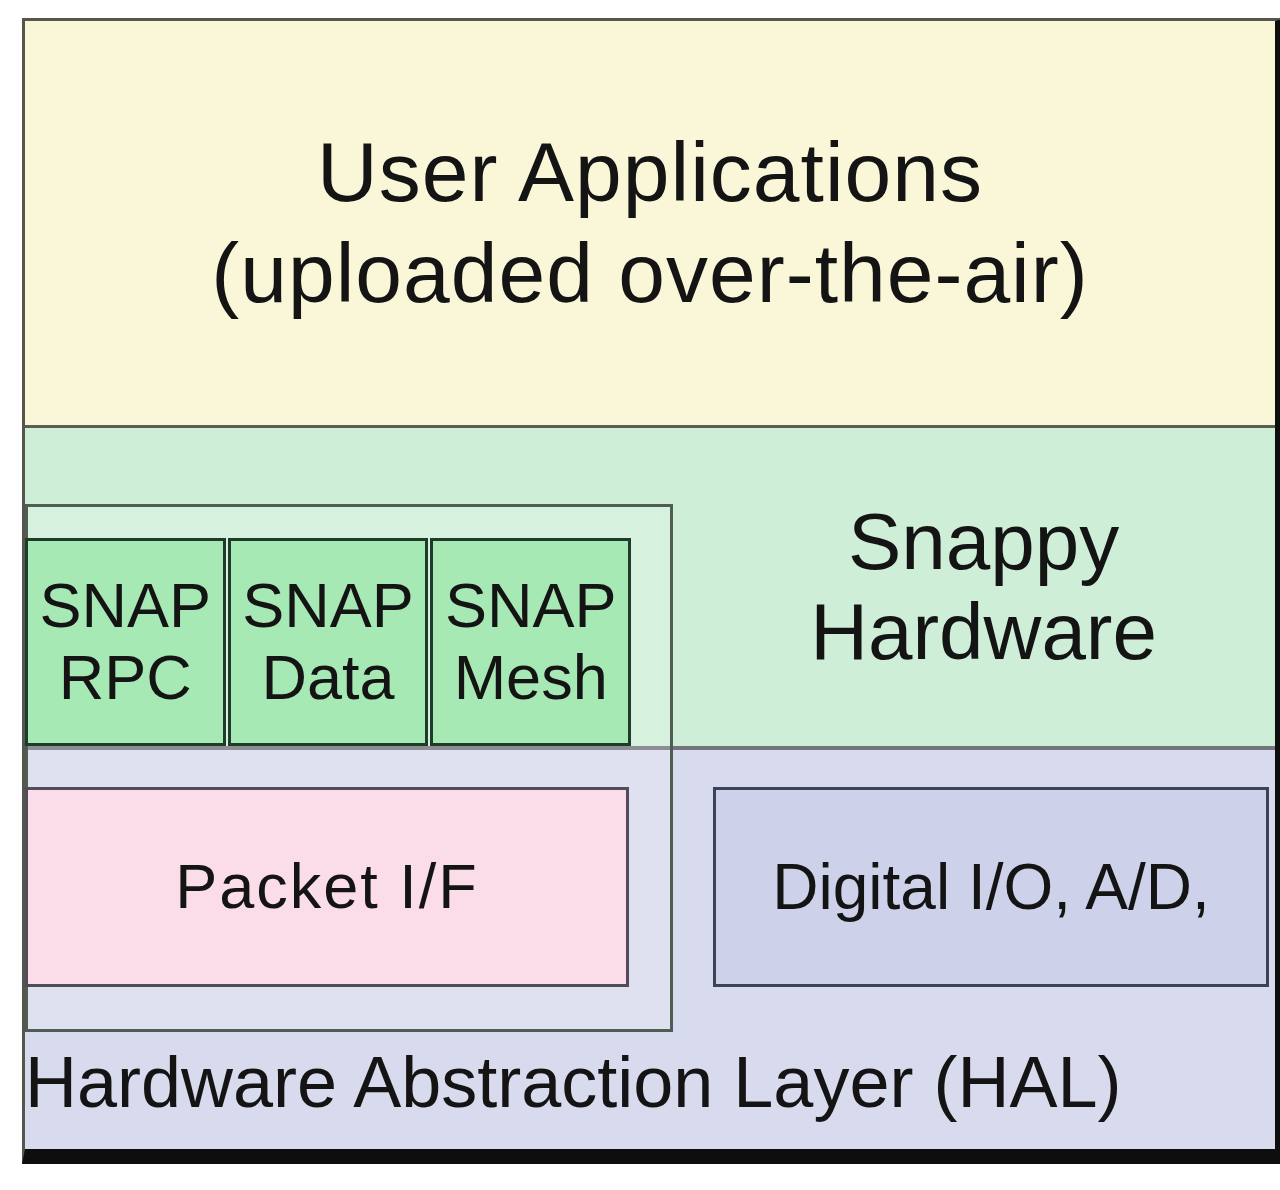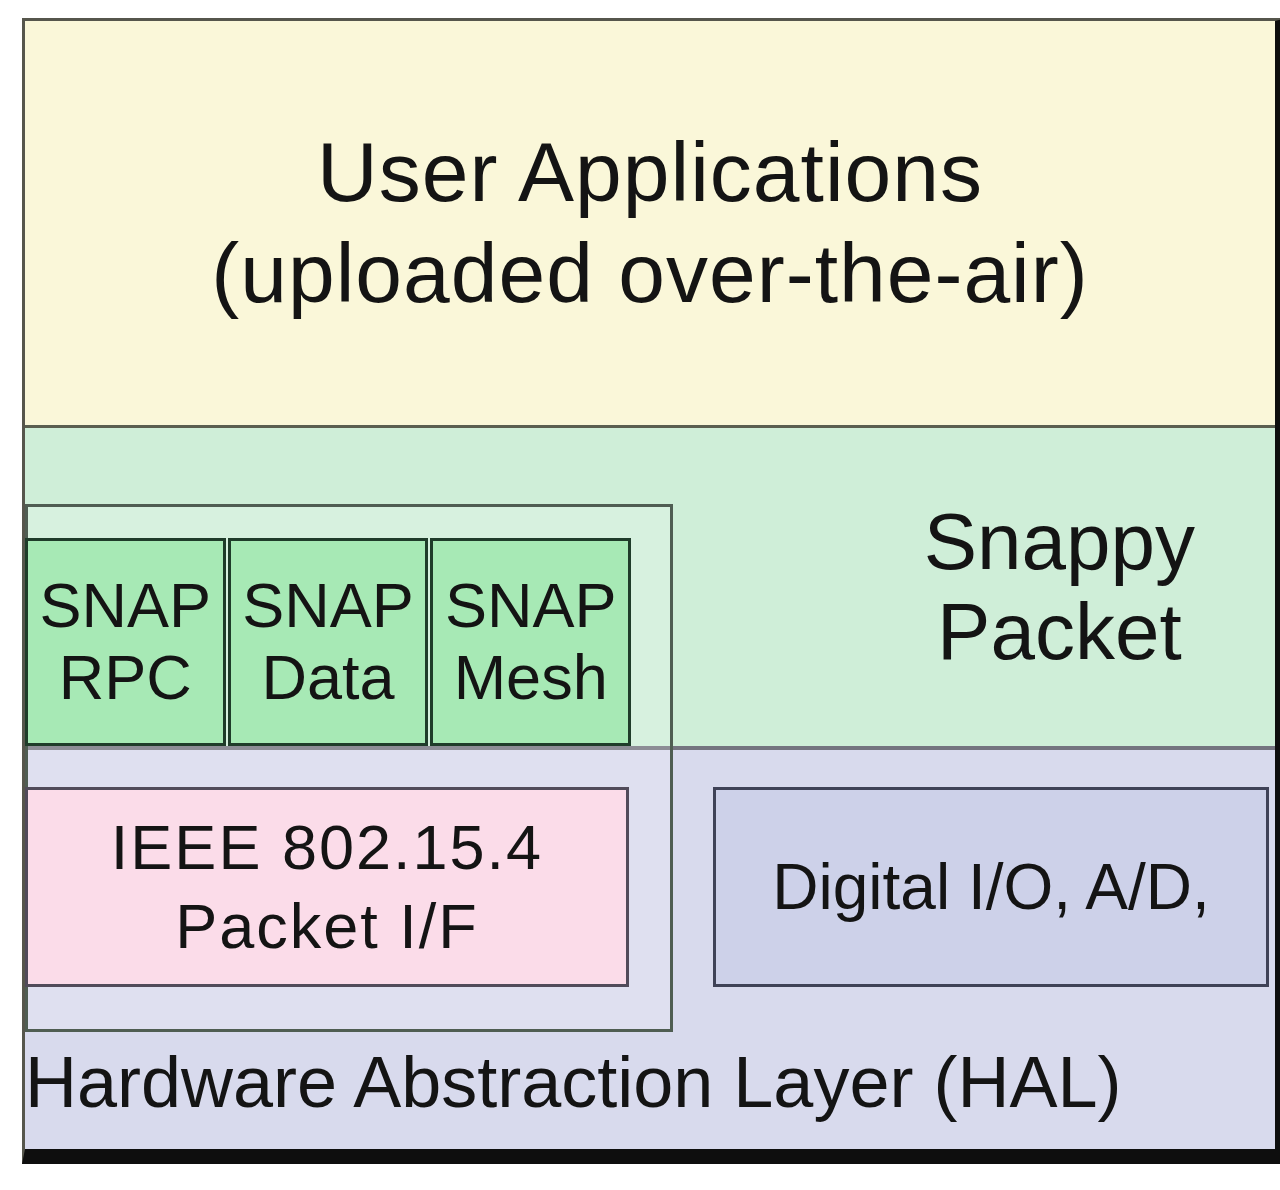--- a/index.html
+++ b/index.html
@@ -32,21 +32,21 @@
   .layer-cream {
     top: 0; height: 404px;
     background: #faf7d9;
     display: flex; align-items: center; justify-content: center;
   }
   .layer-green {
     top: 404px; height: 321px;
     background: #cfeed8;
     border-top: 3px solid #5a5f50;
     display: flex; align-items: center; justify-content: flex-end;
-    padding-right: 80px;
+    padding-right: 118px;
   }
   .layer-lavender {
     top: 725px; height: 403px;
     background: #d8daed;
     border-top: 4px solid #74747f;
   }
   .user-apps-label {
     text-align: center;
     font-size: 84px; line-height: 1.2;
     letter-spacing: 1px;
@@ -117,21 +117,21 @@
     <div class="layer layer-cream">
       <div class="user-apps-label">
         <div>User Applications</div>
         <div>(uploaded over-the-air)</div>
       </div>
     </div>
 
     <div class="layer layer-green">
       <div class="svm-label">
         <div>Snappy</div>
-        <div>Packet</div>
+        <div>Hardware</div>
       </div>
     </div>
 
     <div class="layer layer-lavender"></div>
 
     <div class="snap-container"></div>
 
     <div class="snap-row">
       <div class="snap-box">
         <div>SNAP</div>
@@ -141,21 +141,20 @@
         <div>SNAP</div>
         <div>Data</div>
       </div>
       <div class="snap-box">
         <div>SNAP</div>
         <div>Mesh</div>
       </div>
     </div>
 
     <div class="radio-box">
-      <div>IEEE 802.15.4</div>
       <div>Packet I/F</div>
     </div>
 
     <div class="periph-box">
       <div>Digital I/O, A/D,</div>
     </div>
 
     <div class="hal-label">Hardware Abstraction Layer (HAL)</div>
 
   </div>

